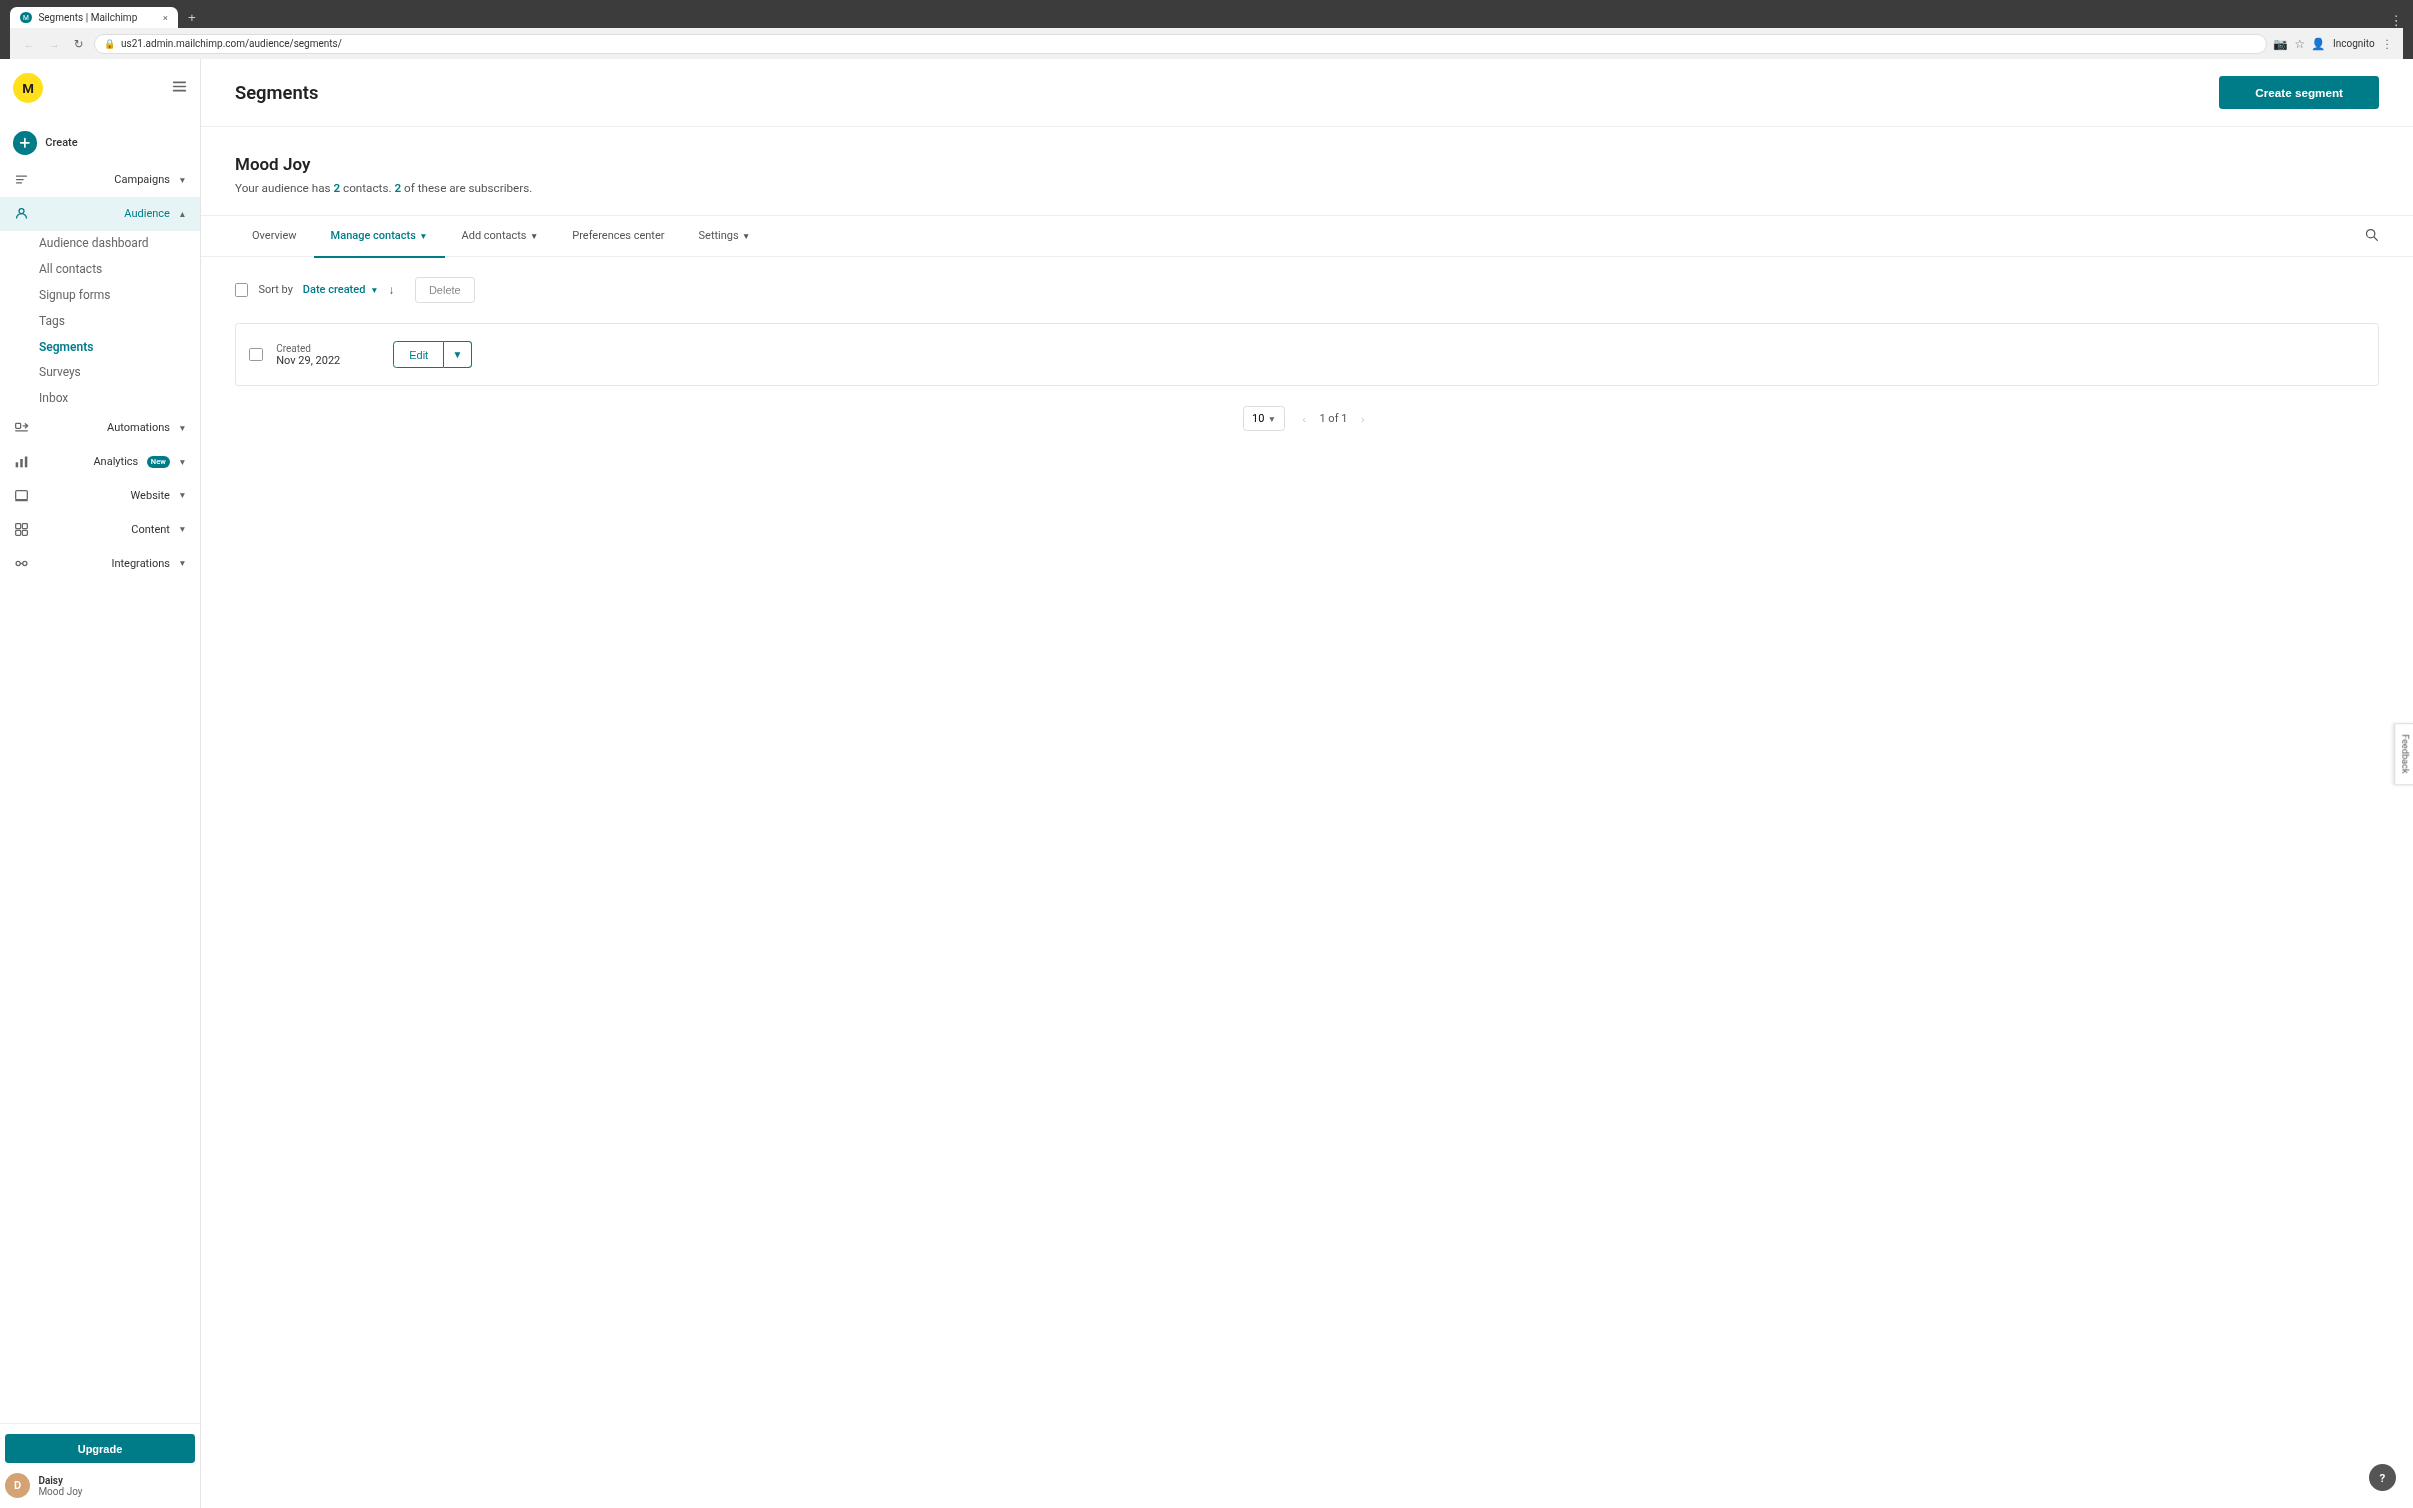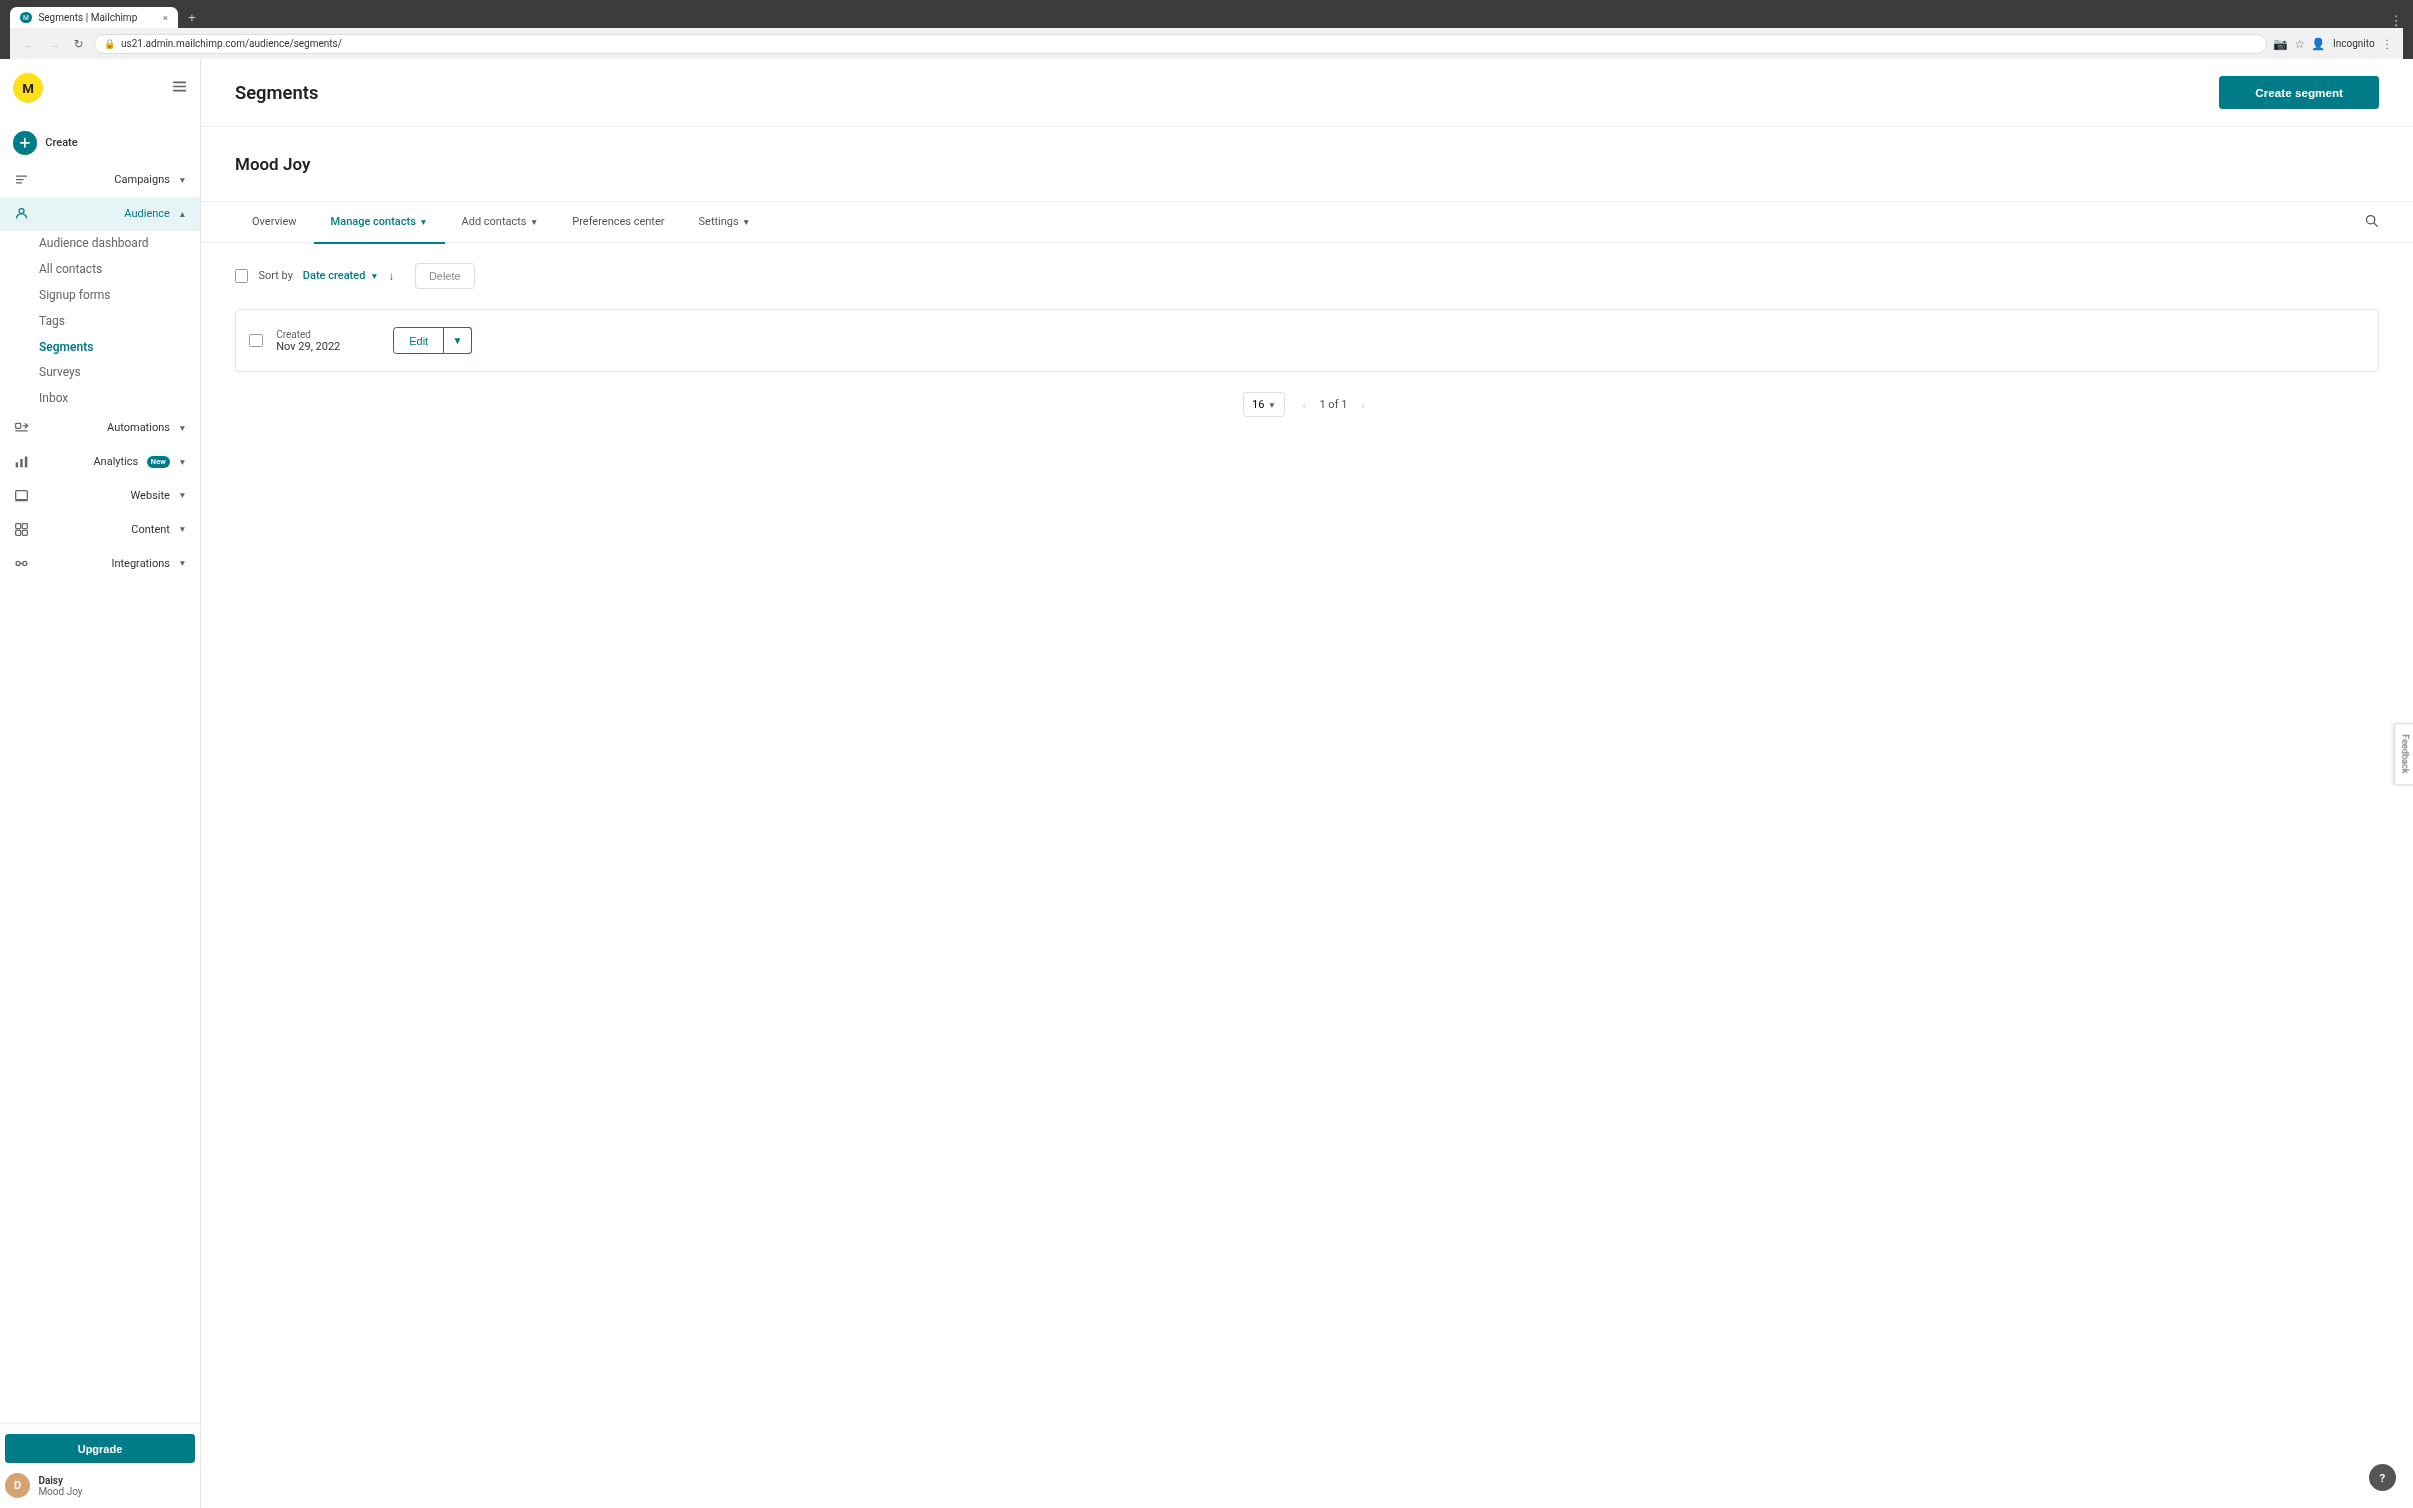--- a/index.html
+++ b/index.html
@@ -290,20 +290,21 @@
 
   <div class="main-content">
 
     <div class="top-bar">
       <h1 class="page-title">Segments</h1>
       <button class="create-segment-btn">Create segment</button>
     </div>
 
     <div class="audience-info">
       <div class="audience-name">Mood Joy</div>
+      <div class="audience-desc">Your audience has <span style="color:#007c89;font-weight:600;">2</span> contacts. <span style="color:#007c89;font-weight:600;">2</span> of these are subscribers.</div>
     </div>
 
     <div class="nav-tabs">
       <div class="nav-tab">
         <span>Overview</span>
       </div>
       <div class="nav-tab active">
         <span>Manage contacts</span>
         <span class="chevron">▼</span>
       </div>
@@ -347,21 +348,21 @@
           <div class="meta-value">Nov 29, 2022</div>
         </div>
         <div class="segment-actions">
           <button class="edit-btn">Edit</button>
           <button class="dropdown-btn">▼</button>
         </div>
       </div>
 
       <div class="pagination">
         <div class="per-page-select">
-          <span>16</span>
+          <span>10</span>
           <span class="chevron">▼</span>
         </div>
         <div class="pagination-nav">
           <button class="pagination-btn" disabled="">‹</button>
           <span class="pagination-info">1 of 1</span>
           <button class="pagination-btn" disabled="">›</button>
         </div>
       </div>
 
     </div>

